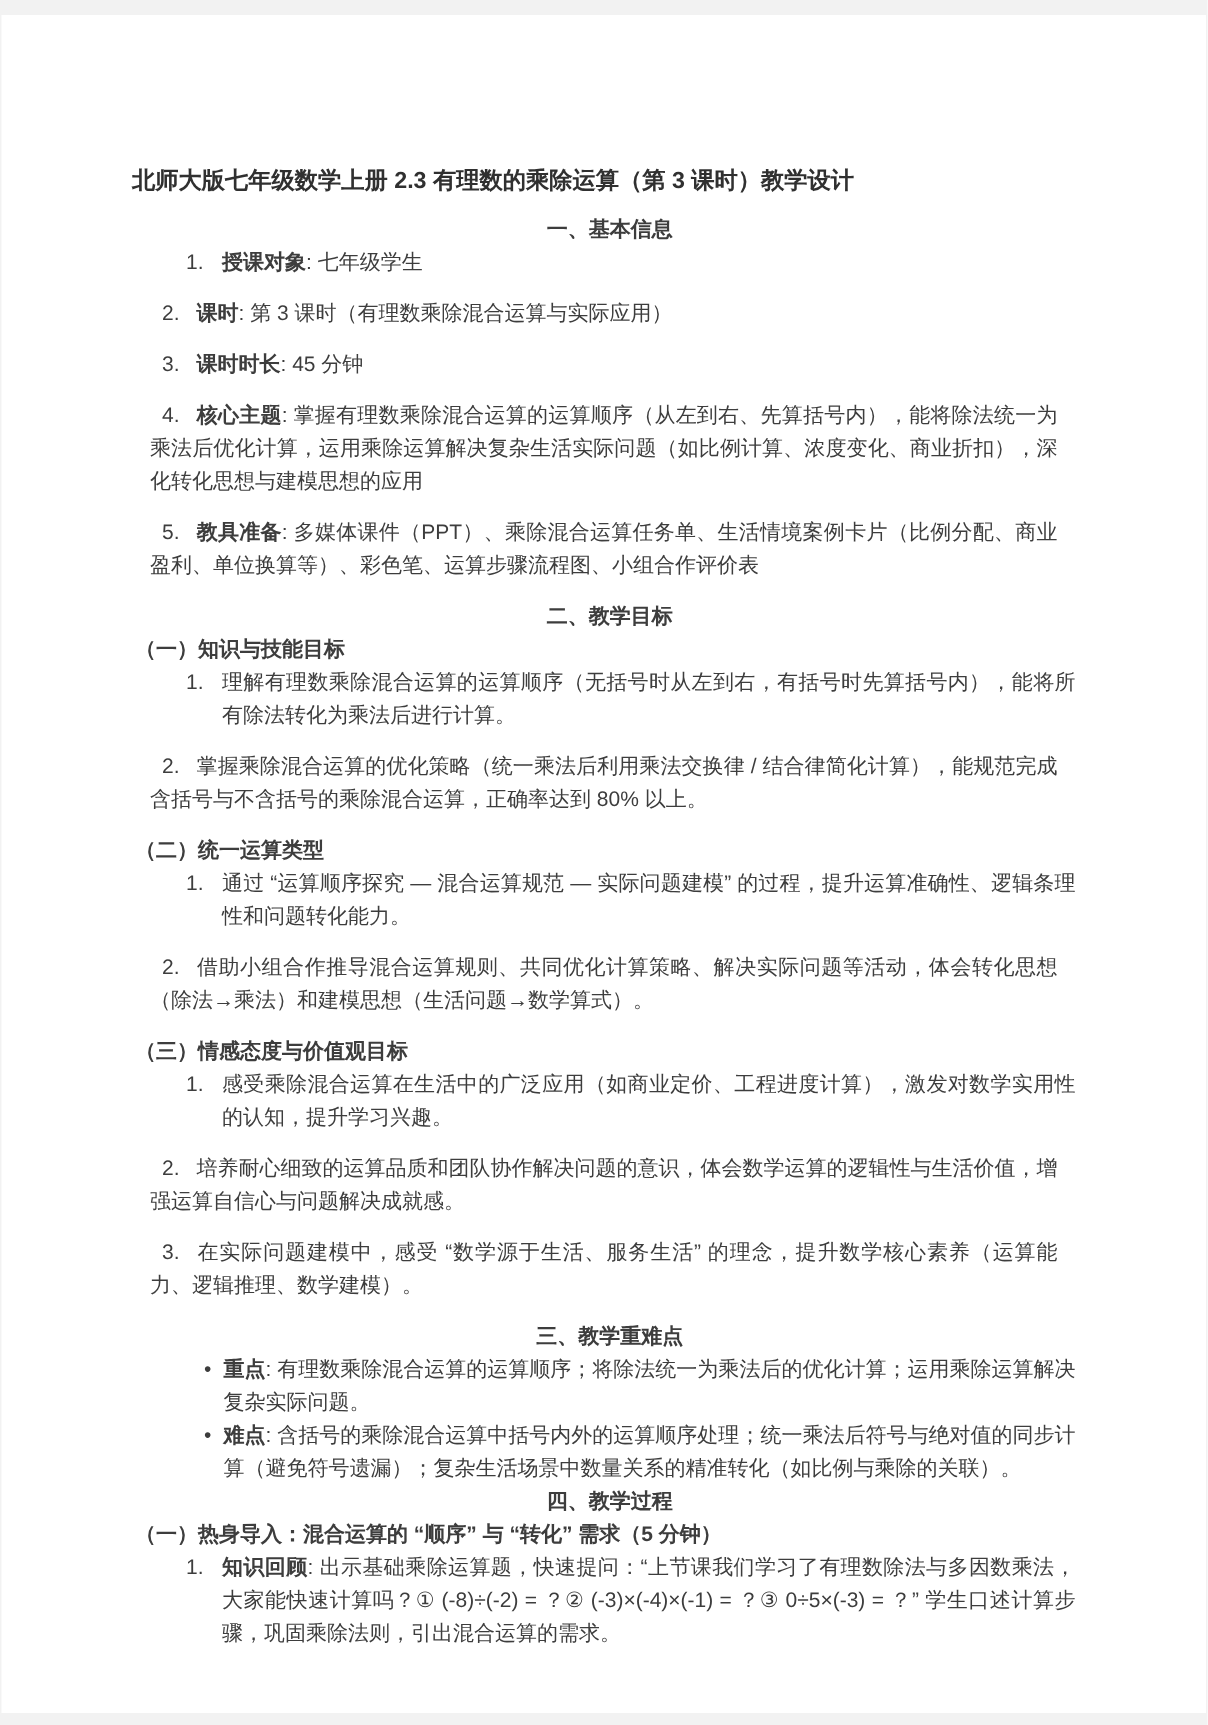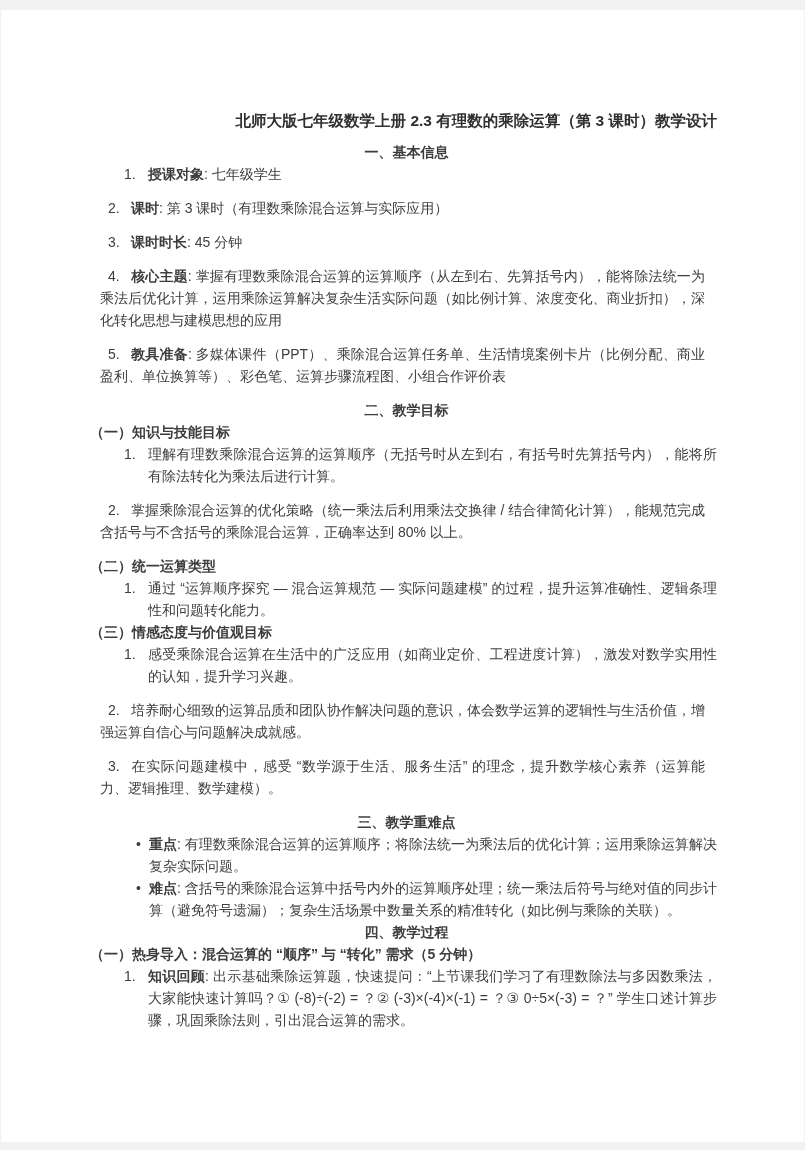--- a/index.html
+++ b/index.html
@@ -24,21 +24,21 @@
     padding: 100px 87px 0 87px;
     font-size: 14px;
     line-height: 22px;
     color: #3d3d3d;
     text-align: justify;
   }
   .doc-title {
     font-weight: 700;
     font-size: 15.5px;
     line-height: 22px;
-    text-align: right;
+    text-align: left;
     color: #303030;
     margin: 0 0 9px 0;
   }
   .h1 {
     font-weight: 700;
     margin: 0 0 0 8px;
     text-align: center;
   }
   .h2 {
     font-weight: 700;
@@ -86,20 +86,23 @@
       <span class="num">1.</span><span>理解有理数乘除混合运算的运算顺序（无括号时从左到右，有括号时先算括号内），能将所有除法转化为乘法后进行计算。</span>
     </div>
     <p class="para">
       <span class="num">2.</span><span>掌握乘除混合运算的优化策略（统一乘法后利用乘法交换律 / 结合律简化计算），能规范完成含括号与不含括号的乘除混合运算，正确率达到 80% 以上。</span>
     </p>
 
     <p class="h2">（二）统一运算类型</p>
     <div class="li">
       <span class="num">1.</span><span>通过 “运算顺序探究 — 混合运算规范 — 实际问题建模” 的过程，提升运算准确性、逻辑条理性和问题转化能力。</span>
     </div>
+    <p class="para">
+      <span class="num">2.</span><span>借助小组合作推导混合运算规则、共同优化计算策略、解决实际问题等活动，体会转化思想（除法→乘法）和建模思想（生活问题→数学算式）。</span>
+    </p>
 
     <p class="h2">（三）情感态度与价值观目标</p>
     <div class="li">
       <span class="num">1.</span><span>感受乘除混合运算在生活中的广泛应用（如商业定价、工程进度计算），激发对数学实用性的认知，提升学习兴趣。</span>
     </div>
     <p class="para">
       <span class="num">2.</span><span>培养耐心细致的运算品质和团队协作解决问题的意识，体会数学运算的逻辑性与生活价值，增强运算自信心与问题解决成就感。</span>
     </p>
     <p class="para">
       <span class="num">3.</span><span>在实际问题建模中，感受 “数学源于生活、服务生活” 的理念，提升数学核心素养（运算能力、逻辑推理、数学建模）。</span>

